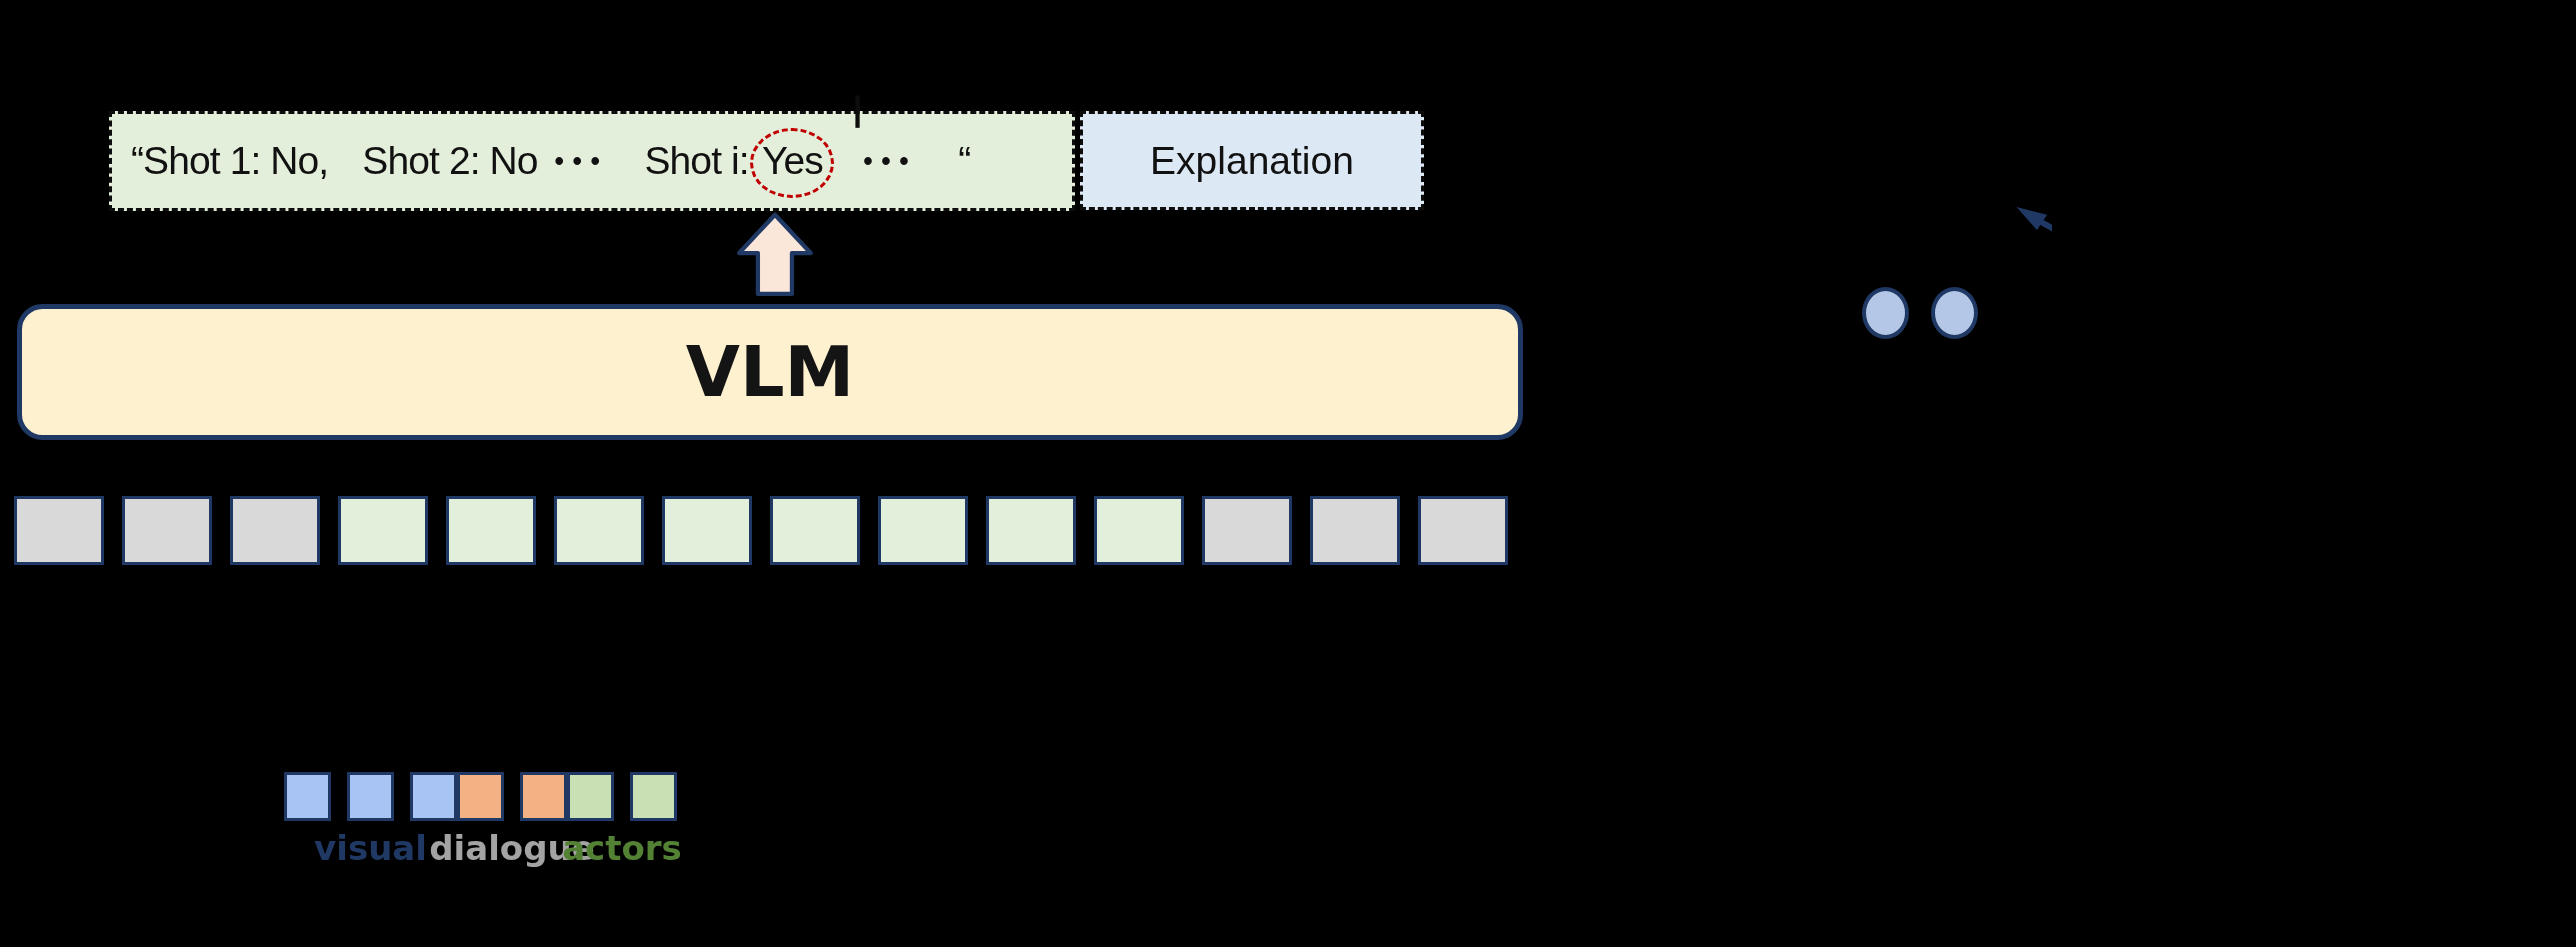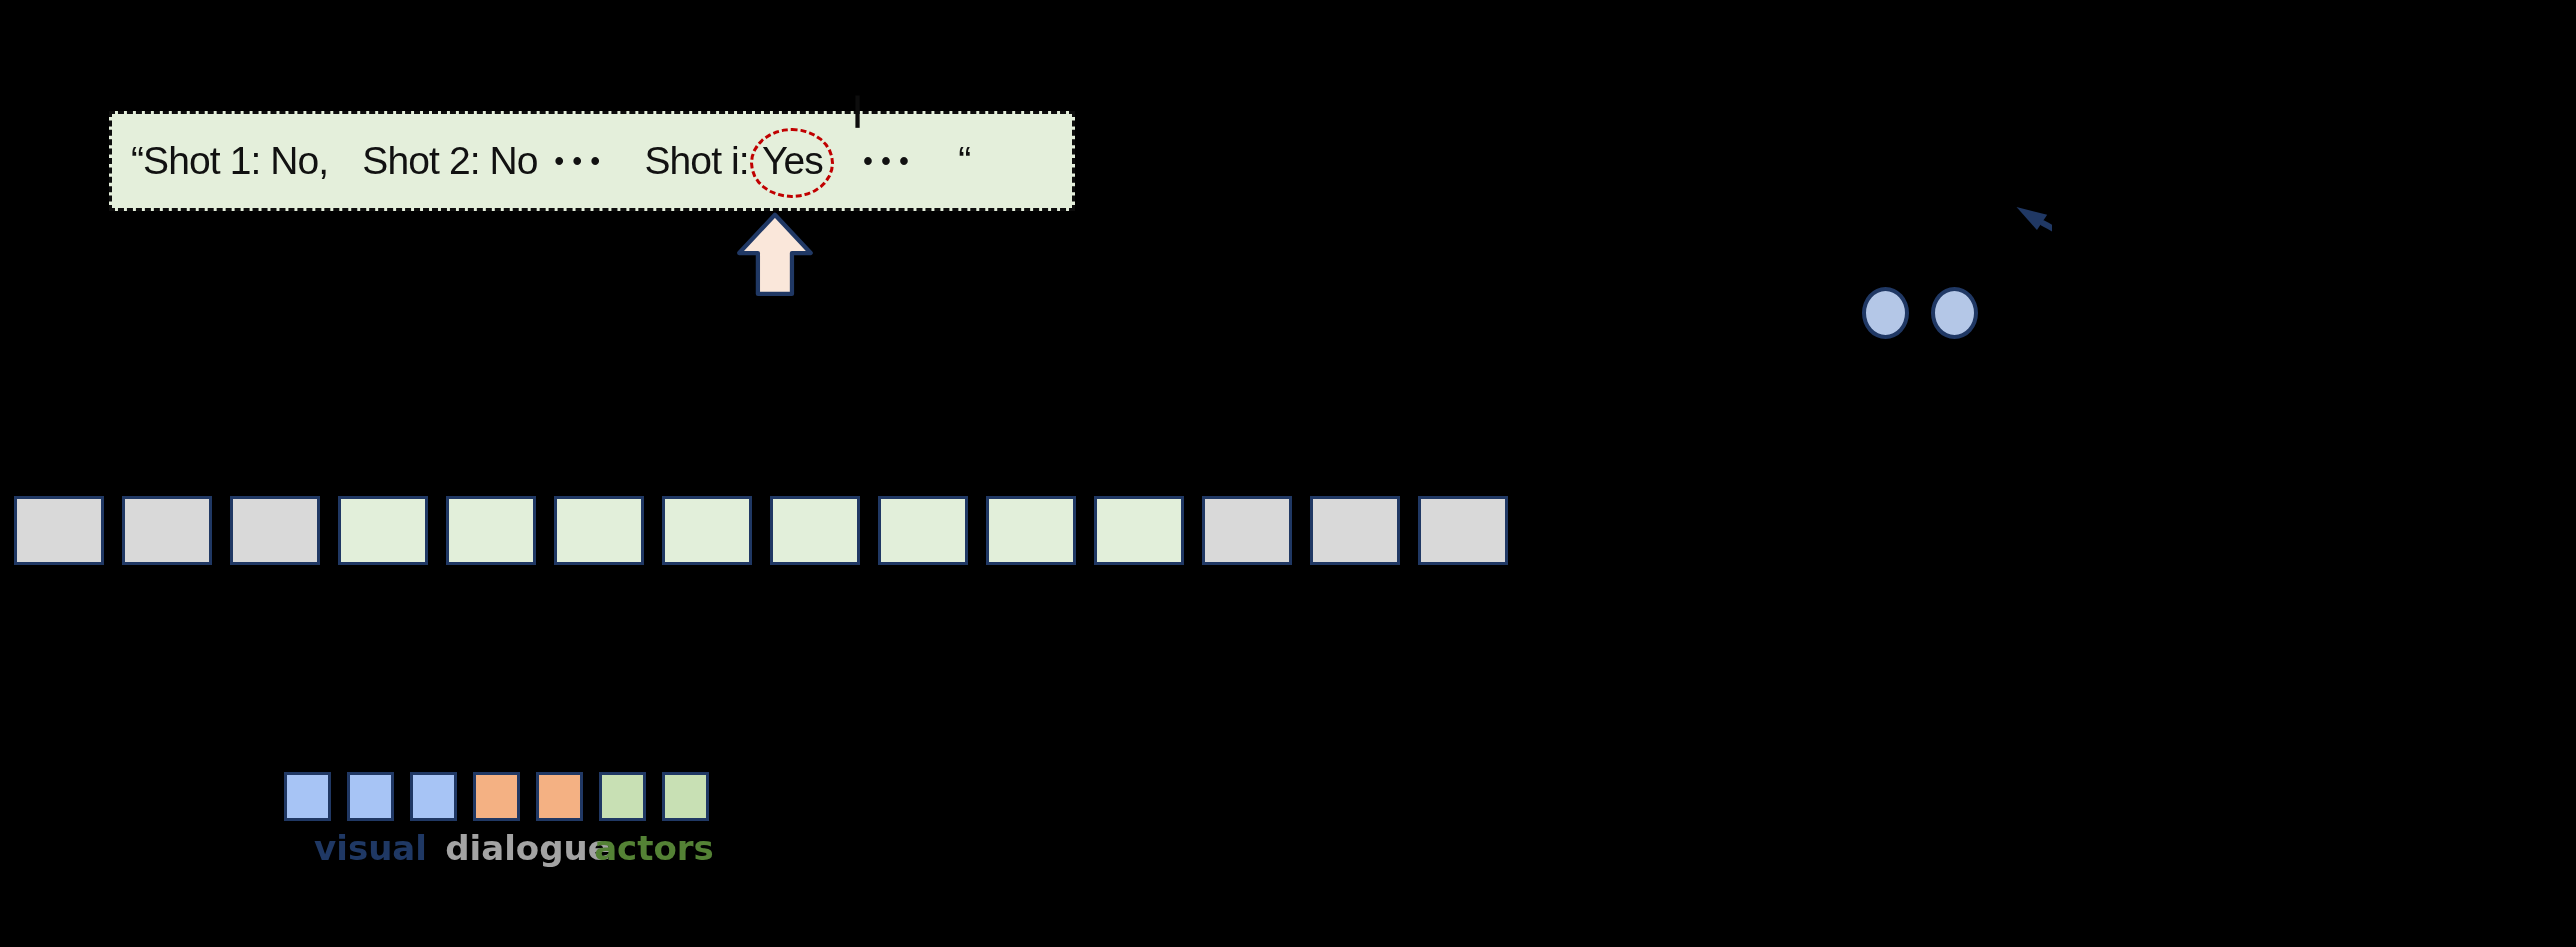--- a/index.html
+++ b/index.html
@@ -28,21 +28,21 @@
   .vlm-box{position:absolute;left:17px;top:304px;width:1506px;height:136px;
            background:var(--vlm_fill,#FDF1CF);border:5.1px solid var(--navy,#203864);border-radius:25.5px;
            box-sizing:border-box;display:flex;align-items:center;justify-content:center;
            font-size:70px;font-weight:bold;color:#141414;font-family:"DejaVu Sans",sans-serif;}
 
   
   #token-row{position:absolute;left:13.6px;top:496px;display:flex;gap:18px;}
   .token{width:84px;height:63px;border:3.4px solid var(--navy,#203864);}
 
   
-  #legend{position:absolute;left:284px;top:772px;display:flex;gap:16px;}
+  #legend{position:absolute;left:284px;top:772px;display:flex;}
   .legend-group{position:relative;display:flex;}
   .legend-squares{display:flex;gap:16px;}
   .legend-square{width:41px;height:43px;border:3.4px solid var(--navy,#203864);}
   .legend-label{position:absolute;top:100%;left:50%;transform:translateX(-50%);margin-top:6.8px;
                 font-family:"DejaVu Sans",sans-serif;font-weight:bold;font-size:34px;white-space:nowrap;}
 
   
   .circle{position:absolute;width:39px;height:44px;border-radius:50%;
           border:4.3px solid var(--navy,#203864);background:var(--circle_fill,#B4C7E7);}
 
@@ -61,21 +61,27 @@
   <div class="answer-box">
     <span>“Shot 1: No,</span>
     <span class="s2">Shot 2: No</span>
     <span class="dots">•••</span>
     <span class="s3">Shot i:</span>
     <span class="yes-wrap"><span>Yes</span></span>
     <span class="dots dots2">•••</span>
     <span class="quote">“</span>
   </div>
 
+  <div class="explanation-box">
+    <span>Explanation</span>
+  </div>
 
+  <div class="vlm-box">
+    <span>VLM</span>
+  </div>
 
   <div id="token-row">
       <div class="token" style="background: rgb(217, 217, 217);"></div>
       <div class="token" style="background: rgb(217, 217, 217);"></div>
       <div class="token" style="background: rgb(217, 217, 217);"></div>
       <div class="token" style="background: rgb(226, 239, 218);"></div>
       <div class="token" style="background: rgb(226, 239, 218);"></div>
       <div class="token" style="background: rgb(226, 239, 218);"></div>
       <div class="token" style="background: rgb(226, 239, 218);"></div>
       <div class="token" style="background: rgb(226, 239, 218);"></div>

